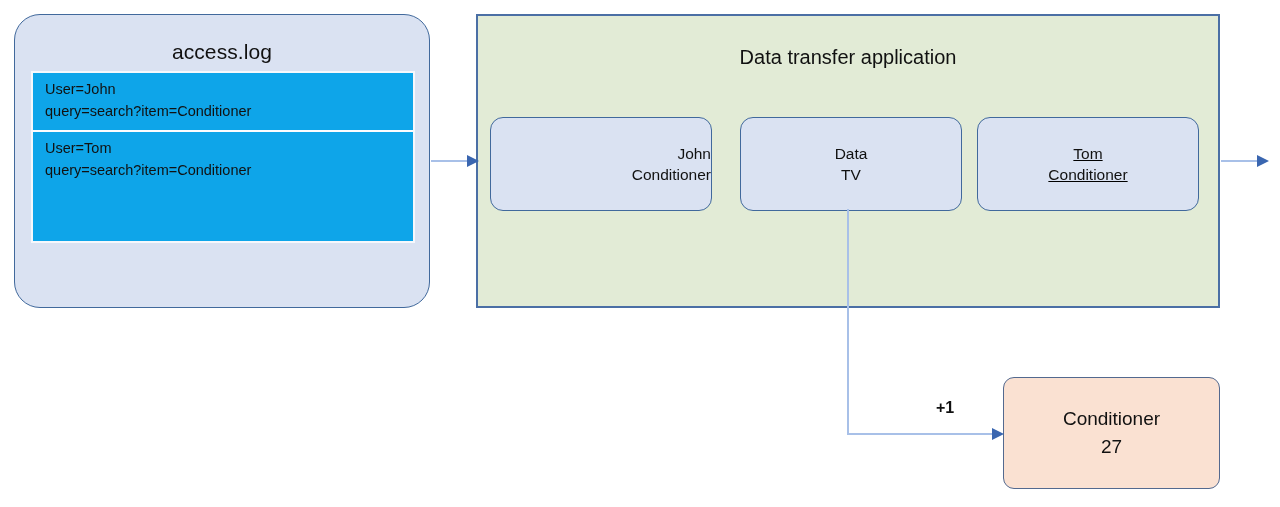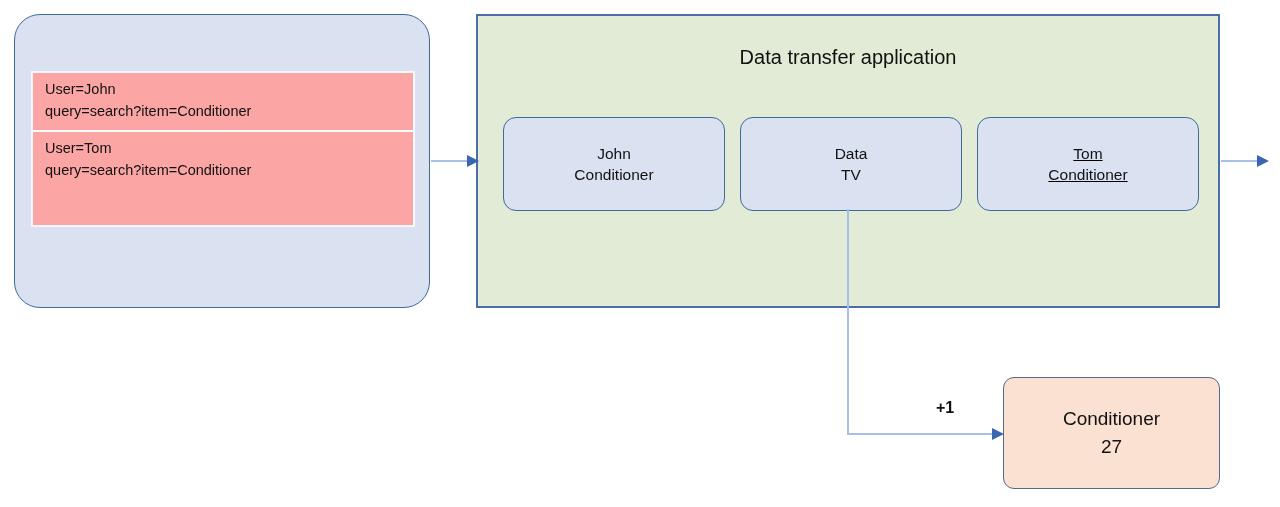--- a/index.html
+++ b/index.html
@@ -59,23 +59,23 @@
   .log-row {
     box-sizing: border-box;
     padding: 6px 12px 8px 12px;
     font-size: 14.5px;
     line-height: 21.5px;
     color: #111111;
     border-bottom: 2px solid #fbfcfe;
   }
   .log-row:last-child {
     border-bottom: none;
-    padding-bottom: 44px;
-  }
-  .log-row.shade-a { background: #fca5a5; }
+    padding-bottom: 60px;
+  }
+  .log-row.shade-a { background: #0ea5e9; }
   .log-row.shade-b { background: #e9edf7; }
   .log-line { white-space: pre; }
 
   
   #app-box {
     position: absolute;
     left: 476px;
     top: 14px;
     width: 744px;
     height: 294px;
@@ -107,21 +107,21 @@
     flex-direction: column;
     align-items: center;
     justify-content: center;
   }
   .user-card .line1,
   .user-card .line2 {
     font-size: 15.5px;
     line-height: 21px;
     color: #111111;
   }
-  #user-card-0 { left: 25px; }
+  #user-card-0 { left: 12px; align-items: flex-end; }
   #user-card-1 { left: 262px; }
   #user-card-2 { left: 499px; text-decoration: underline; }
 
   
   #counter-box {
     position: absolute;
     left: 1003px;
     top: 377px;
     width: 217px;
     height: 112px;
@@ -173,20 +173,21 @@
     line-height: 20px;
     color: #111111;
   }
 </style>
 </head>
 <body>
 
 <div id="canvas">
 
   <div id="access-log-box">
+    <div id="access-log-title">access.log</div>
 
     <div id="log-table">
 
       <div class="log-row shade-a">
         <div class="log-line">User=John</div>
         <div class="log-line">query=search?item=Conditioner</div>
       </div>
 
 
       <div class="log-row shade-a">

